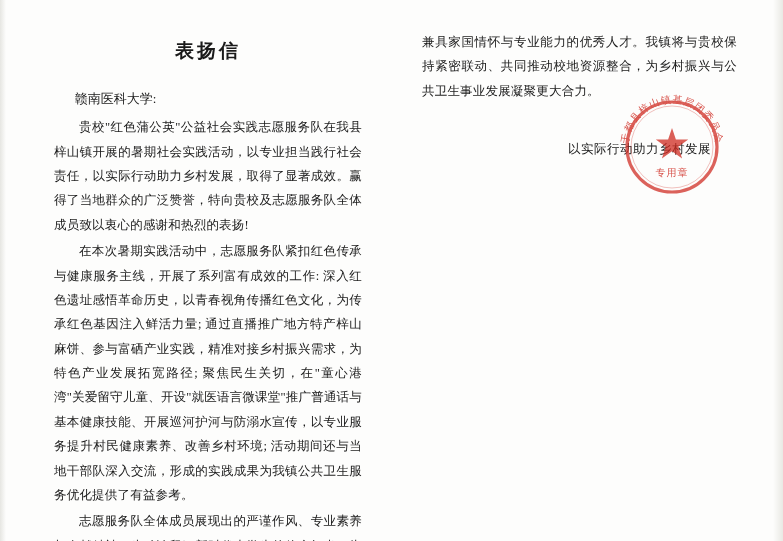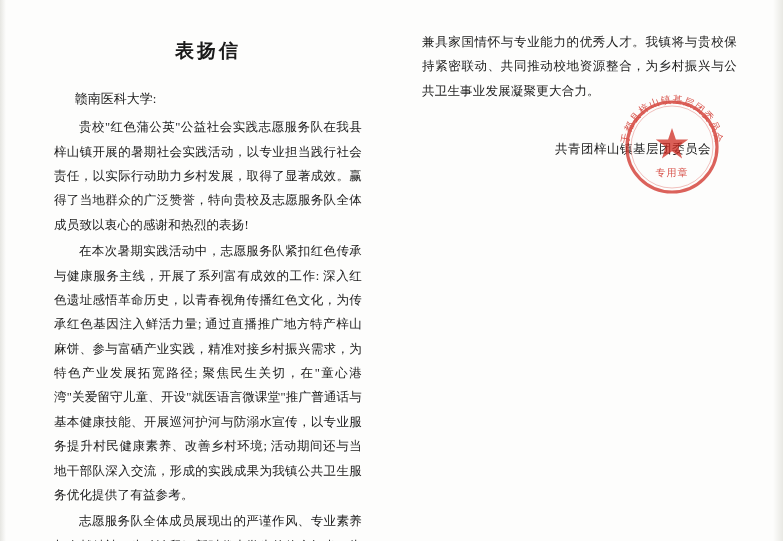--- a/index.html
+++ b/index.html
@@ -142,21 +142,21 @@
       <p class="para">贵校"红色蒲公英"公益社会实践志愿服务队在我县梓山镇开展的暑期社会实践活动，以专业担当践行社会责任，以实际行动助力乡村发展，取得了显著成效。赢得了当地群众的广泛赞誉，特向贵校及志愿服务队全体成员致以衷心的感谢和热烈的表扬!</p>
       <p class="para">在本次暑期实践活动中，志愿服务队紧扣红色传承与健康服务主线，开展了系列富有成效的工作: 深入红色遗址感悟革命历史，以青春视角传播红色文化，为传承红色基因注入鲜活力量; 通过直播推广地方特产梓山麻饼、参与富硒产业实践，精准对接乡村振兴需求，为特色产业发展拓宽路径; 聚焦民生关切，在"童心港湾"关爱留守儿童、开设"就医语言微课堂"推广普通话与基本健康技能、开展巡河护河与防溺水宣传，以专业服务提升村民健康素养、改善乡村环境; 活动期间还与当地干部队深入交流，形成的实践成果为我镇公共卫生服务优化提供了有益参考。</p>
       <p class="para">志愿服务队全体成员展现出的严谨作风、专业素养与奉献精神，生动诠释了新时代大学生的使命担当，为我镇精神文明建设与乡村治理注入了青春动能，也为校地协同助力乡村振兴树立了典范。</p>
 
     </div>
 
     <div class="col col-right">
       <p class="para-cont">兼具家国情怀与专业能力的优秀人才。我镇将与贵校保持紧密联动、共同推动校地资源整合，为乡村振兴与公共卫生事业发展凝聚更大合力。</p>
 
       <div class="signature-block">
-        <span class="sig-line">共青团梓山镇基层团委员会</span>
+        <span class="sig-line">以实际行动助力乡村发展</span>
       </div>
 
       <div class="seal">
         <svg class="seal-svg" viewBox="0 0 118 118" xmlns="http://www.w3.org/2000/svg">
           <defs>
             <path id="sealArc" d="M 59,59 m 0,-44 a 44,44 0 1,1 -0.1,0" fill="none"></path>
             <path id="sealArcTop" d="M 17,72 A 44,44 0 1 1 101,72" fill="none"></path>
           </defs>
           <circle cx="59" cy="59" r="45" fill="none" stroke="#cf2b22" stroke-width="3.2" opacity="0.9"></circle>
           <circle cx="59" cy="59" r="41" fill="none" stroke="#cf2b22" stroke-width="0.8" opacity="0.45"></circle>

